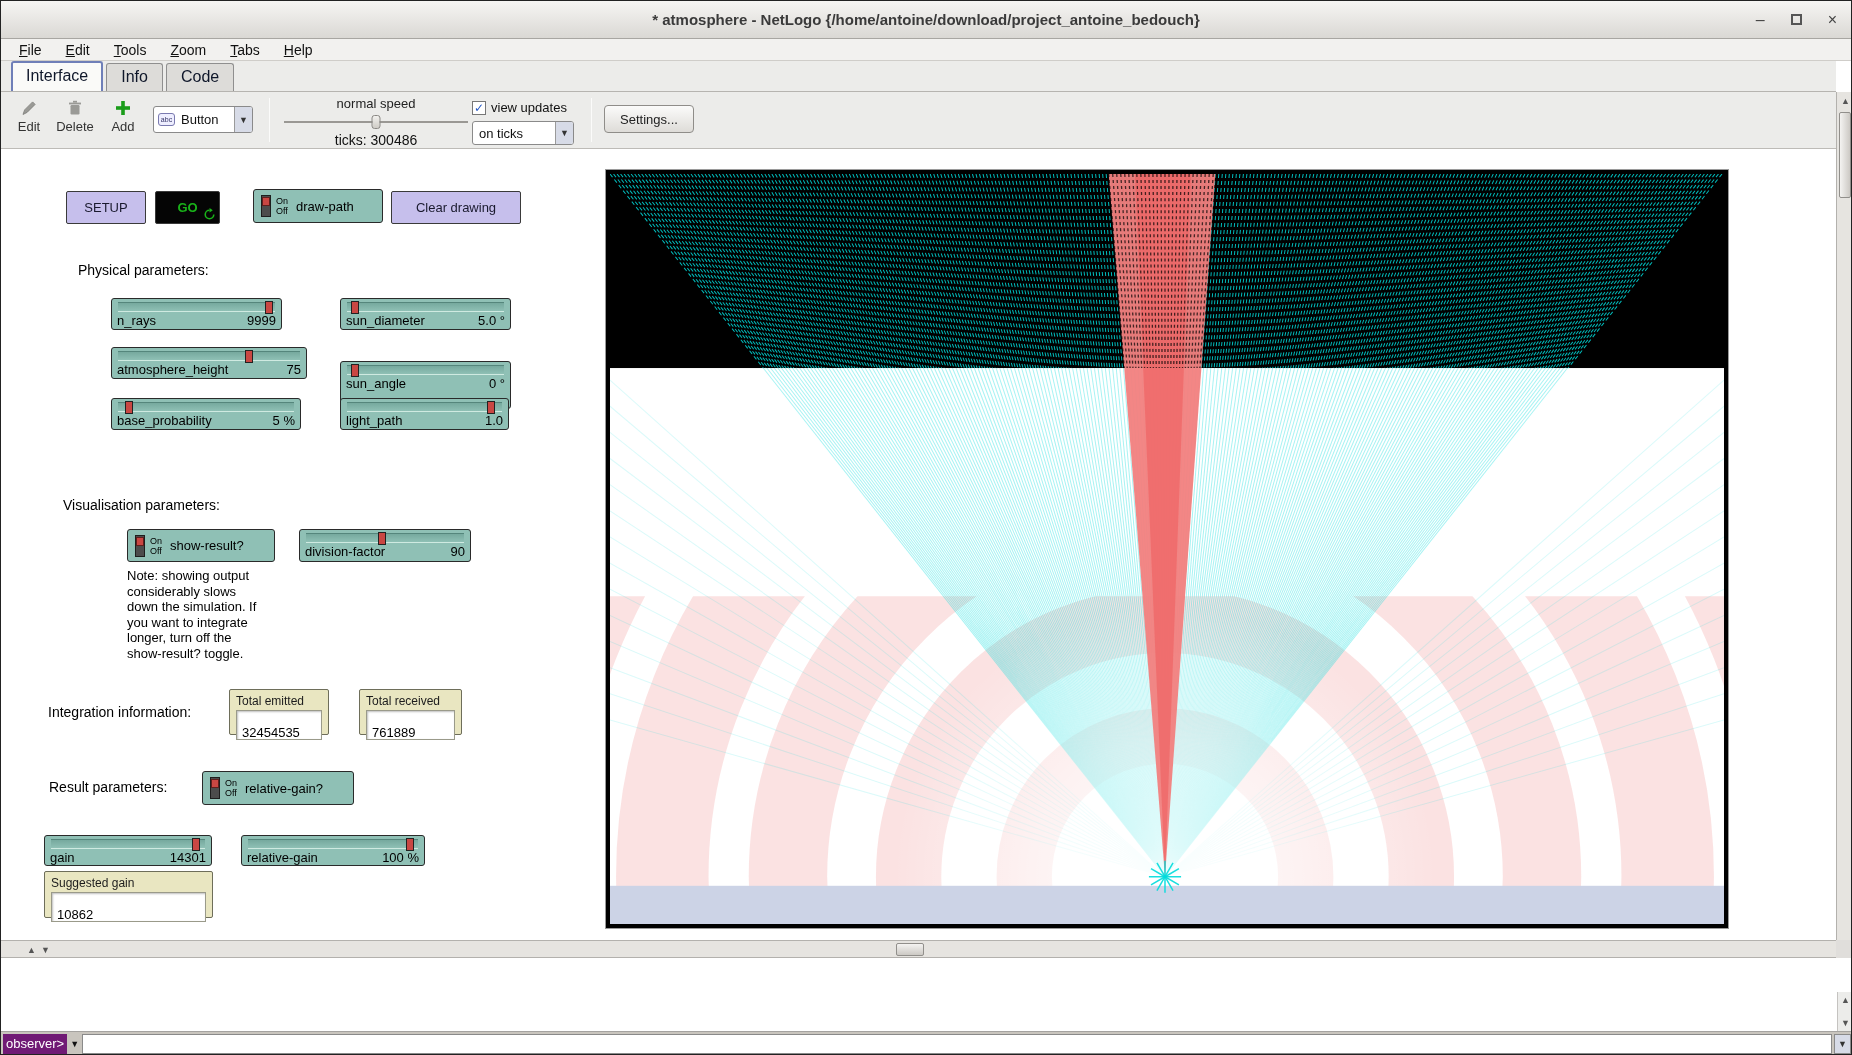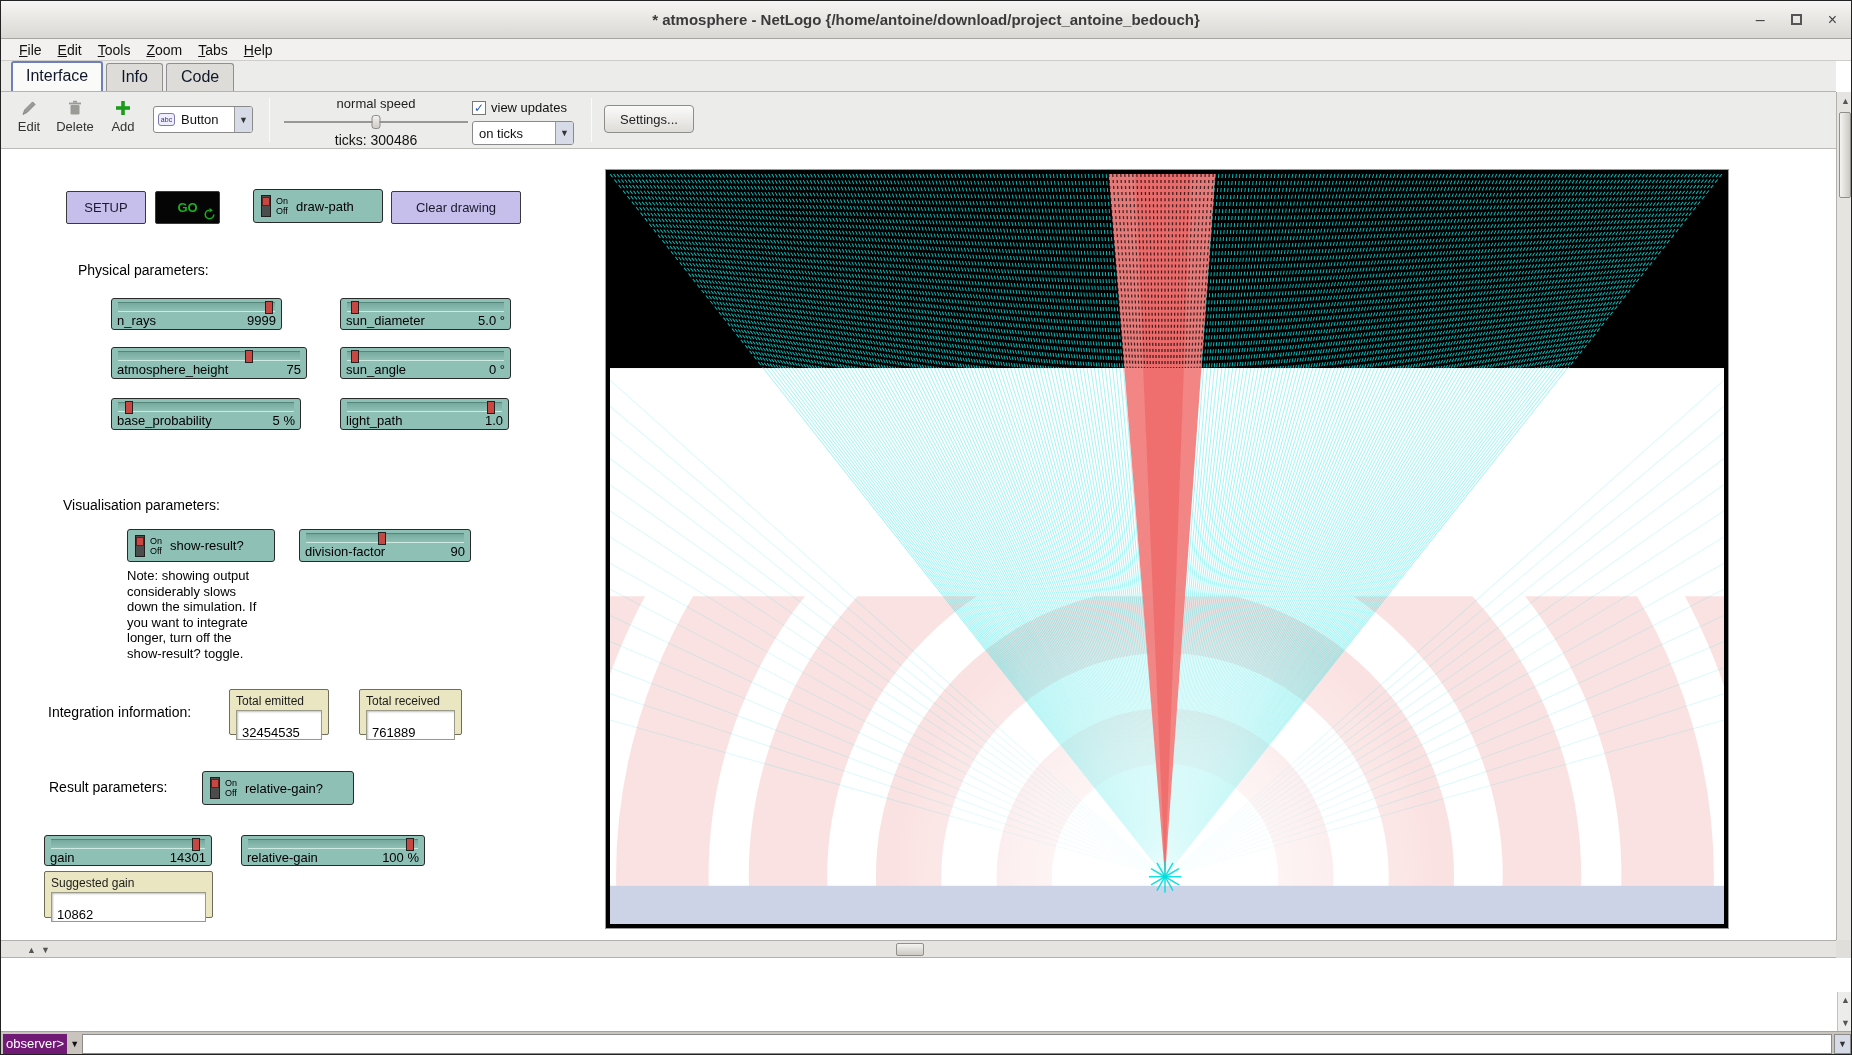--- a/index.html
+++ b/index.html
@@ -11,21 +11,21 @@
   #titlebar{position:absolute;left:0;top:0;width:100%;height:38px;
     background:linear-gradient(#f6f5f3,#dad8d4);border-bottom:1px solid #a8a6a2;
     display:flex;align-items:center;justify-content:center;}
   #title-text{font-size:15px;font-weight:bold;color:#3a3a3a;}
   #win-controls{position:absolute;right:14px;top:0;height:100%;display:flex;align-items:center;gap:26px;color:#444;}
   .winbtn{font-size:16px;line-height:1;cursor:default;}
   #maximize-box{width:11px;height:11px;border:2px solid #555;display:inline-block;}
 
   
   #menubar{position:absolute;left:0;top:38px;width:100%;height:22px;background:#f2f1ef;
-    border-bottom:1px solid #cfcdc9;display:flex;align-items:center;padding-left:10px;gap:0;}
+    border-bottom:1px solid #cfcdc9;display:flex;align-items:center;padding-left:10px;gap:8px;}
   .menu-item{display:inline-block;font-size:14px;padding:1px 8px;}
   .menu-item::first-letter{text-decoration:underline;}
 
   
   #tabstrip{position:absolute;left:0;top:60px;width:1835px;height:31px;background:#ececea;
     border-bottom:1px solid #b6b4b0;display:flex;align-items:flex-end;padding-left:10px;gap:3px;}
   .tab{border:1px solid #8f8f8f;border-bottom:none;padding:4px 14px 5px;font-size:16px;
     background:#dddcd9;border-radius:3px 3px 0 0;color:#0f172a;}
   .tab.active{background:#fafaf8;border:2px solid #6f7fb8;border-bottom:none;padding:4px 13px 6px;}
 
@@ -248,21 +248,21 @@
 
   <div class="nl-slider" style="left:110px;top:346px;width:196px;height:32px;">
     <div class="sl-track">
         <div class="sl-handle" style="left: 72%;"></div>
       </div>
     <div class="sl-row">
       <span>atmosphere_height</span>
       <span>75</span>
     </div>
   </div>
-  <div class="nl-slider" style="left:339px;top:346px;width:171px;height:32px;">
+  <div class="nl-slider" style="left:339px;top:360px;width:171px;height:48px;">
     <div class="sl-track">
         <div class="sl-handle" style="left: 5%;"></div>
       </div>
     <div class="sl-row">
       <span>sun_angle</span>
       <span>0 °</span>
     </div>
   </div>
 
   <div class="nl-slider" style="left:110px;top:397px;width:190px;height:32px;">

